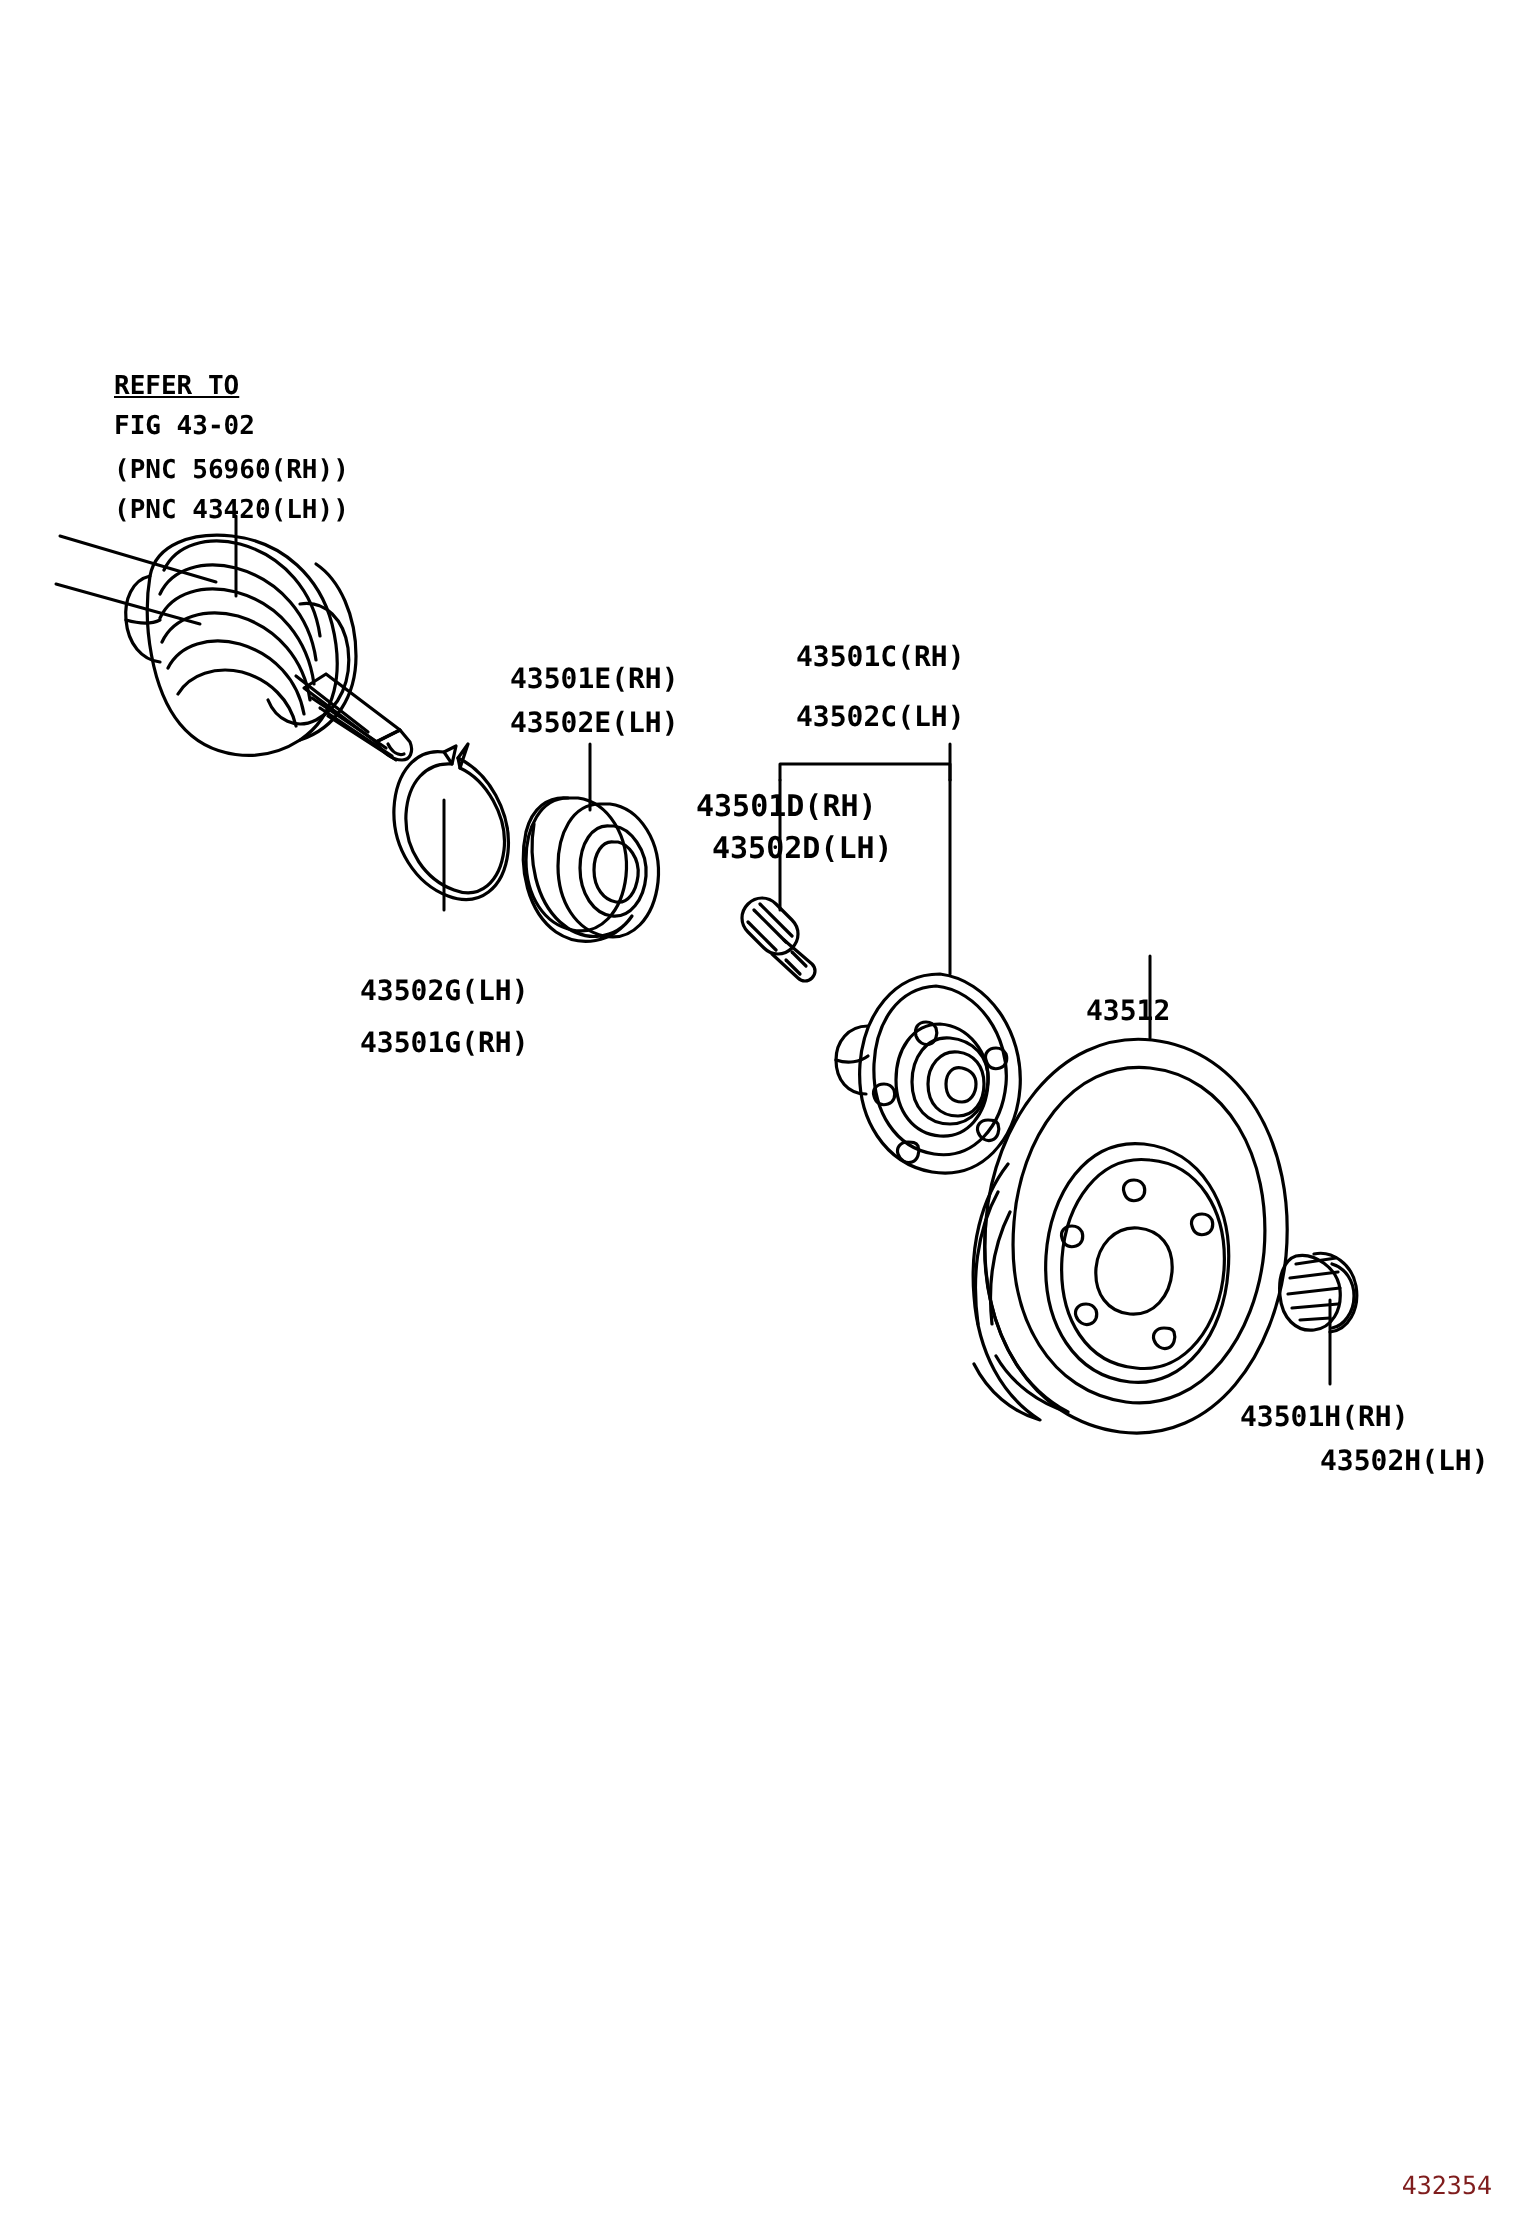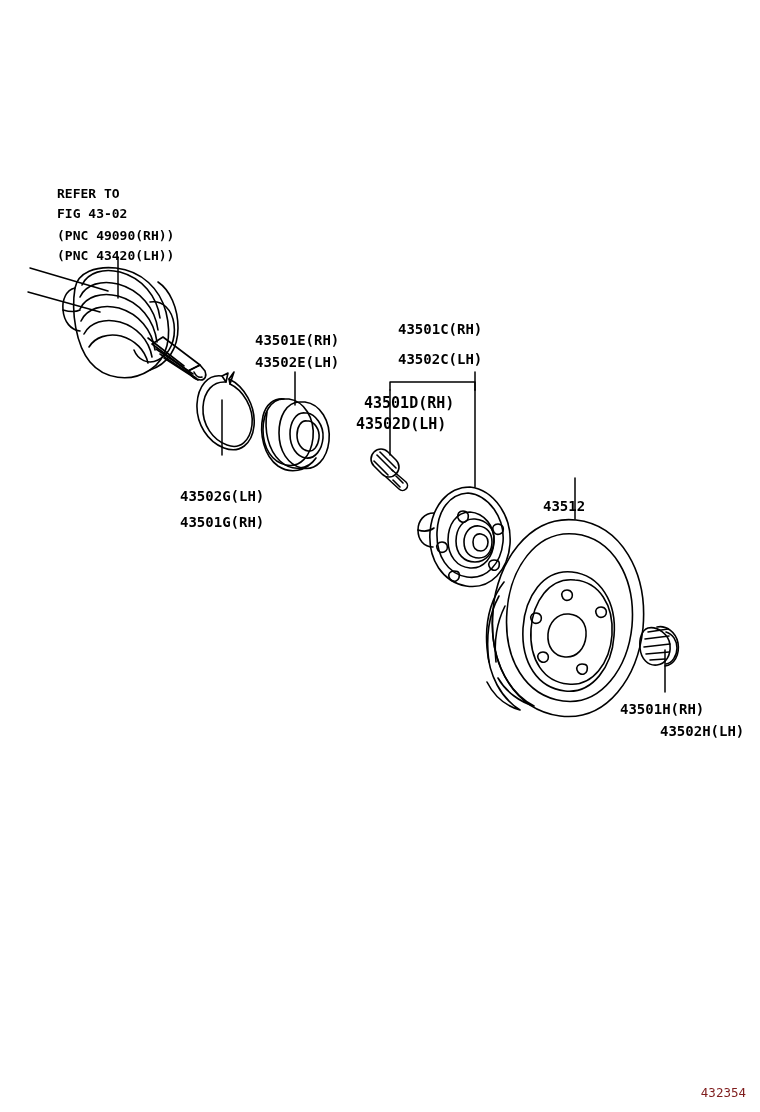--- a/index.html
+++ b/index.html
@@ -168,32 +168,32 @@
         <path d="M645 639 L669 636"></path>
         <path d="M644 647 L670 644"></path>
         <path d="M646 654 L669 652"></path>
         <path d="M650 660 L665 659"></path>
         <path d="M666 632 C673 634 677 641 677 648 C677 656 672 663 666 664"></path>
       </g>
 
     </g>
   </svg>
 
-  <div class="lbl t13" style="left:57px;top:183px;"><span>REFER TO</span></div>
+  <div class="lbl t13" style="left:57px;top:183px;text-decoration:underline;"><span>REFER TO</span></div>
   <div class="lbl t13" style="left:57px;top:203px;"><span>FIG 43-02</span></div>
-  <div class="lbl t13" style="left:57px;top:225px;"><span>(PNC 49090(RH))</span></div>
+  <div class="lbl t13" style="left:57px;top:225px;"><span>(PNC 56960(RH))</span></div>
   <div class="lbl t13" style="left:57px;top:245px;"><span>(PNC 43420(LH))</span></div>
 
   <div class="lbl t16" style="left:255px;top:330px;"><span>43501E(RH)</span></div>
   <div class="lbl t16" style="left:255px;top:352px;"><span>43502E(LH)</span></div>
 
   <div class="lbl t16" style="left:398px;top:319px;"><span>43501C(RH)</span></div>
   <div class="lbl t16" style="left:398px;top:349px;"><span>43502C(LH)</span></div>
 
-  <div class="lbl t15" style="left:364px;top:393px;"><span>43501D(RH)</span></div>
+  <div class="lbl t15" style="left:348px;top:393px;"><span>43501D(RH)</span></div>
   <div class="lbl t15" style="left:356px;top:414px;"><span>43502D(LH)</span></div>
 
   <div class="lbl t16" style="left:180px;top:464px;margin-top:48px;"><span>43501G(RH)</span></div>
   <div class="lbl t16" style="left:180px;top:486px;"><span>43502G(LH)</span></div>
 
   <div class="lbl t16" style="left:543px;top:460px;margin-top:36px;"><span>43512</span></div>
 
   <div class="lbl t16" style="left:620px;top:699px;"><span>43501H(RH)</span></div>
   <div class="lbl t16" style="left:620px;top:721px;margin-left:40px;"><span>43502H(LH)</span></div>
 

